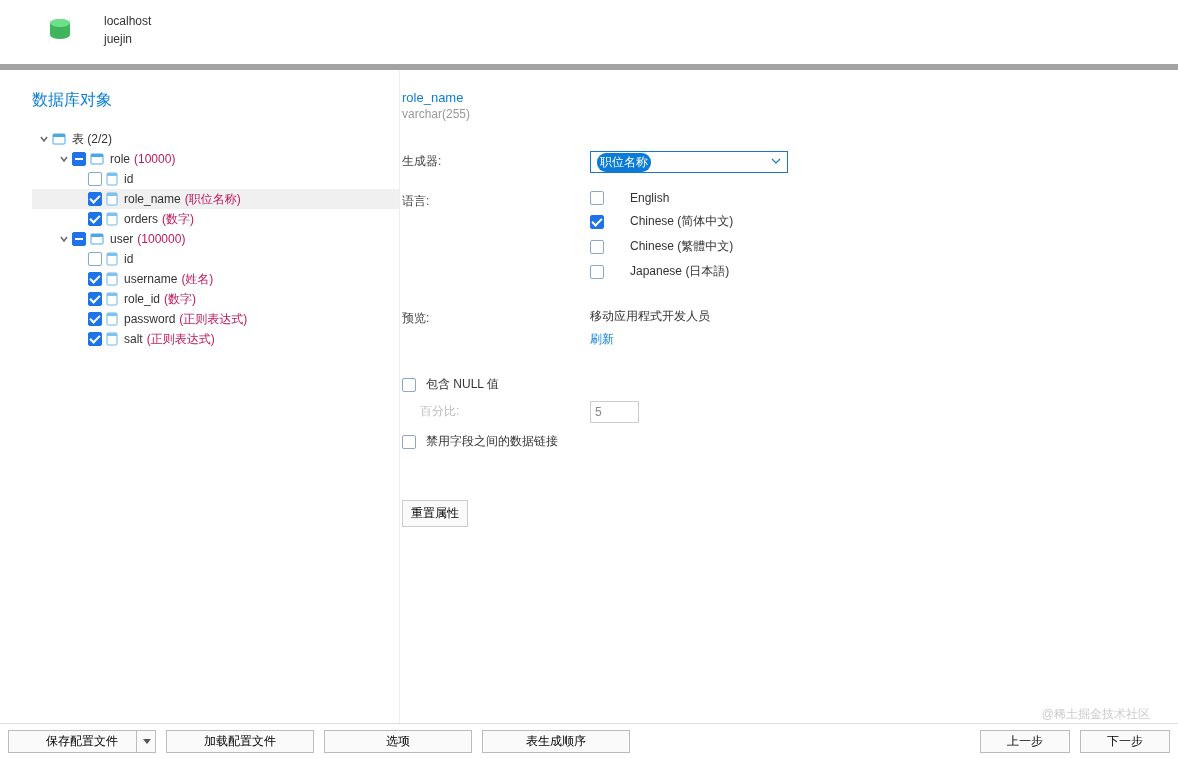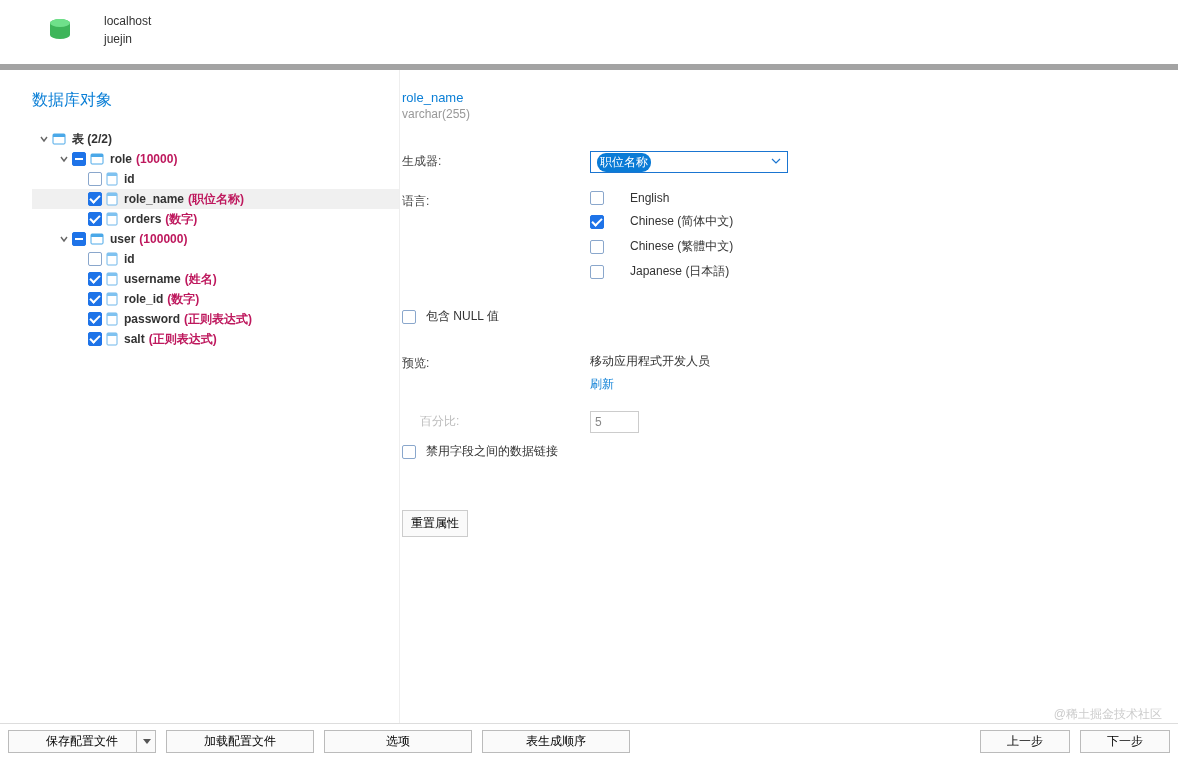--- a/index.html
+++ b/index.html
@@ -3,21 +3,21 @@
 <meta charset="utf-8">
 <style>
 * { box-sizing: border-box; margin: 0; padding: 0; font-family: "Microsoft YaHei", -apple-system, sans-serif; font-size: 12px; }
 body { background: #fff; color: #333; width: 1178px; height: 759px; display: flex; flex-direction: column; overflow: hidden; }
 .header { display: flex; align-items: center; padding: 12px 20px 16px 46px; border-bottom: 6px solid #a3a3a3; }
 .db-icon { width: 28px; height: 28px; margin-right: 30px; }
 .header-text { display: flex; flex-direction: column; line-height: 1.5; }
 .main { flex: 1; display: flex; overflow: hidden; }
 .left-panel { width: 400px; padding: 20px 0 0 32px; border-right: 1px solid #eee; }
 .section-title { color: #0b7fd6; font-size: 16px; margin-bottom: 18px; }
-.tree { margin-top: 8px; font-weight: bold; }
+.tree { margin-top: 8px; }
 .tree-row { display: flex; align-items: center; height: 20px; padding: 0; line-height: 20px; cursor: default; }
 .tree-row.selected { background: #f0f0f0; }
 .tree-row .label { color: #333; }
 .tree-row .suffix { color: #be185d; margin-left: 4px; }
 .chev { width: 12px; height: 12px; display: inline-flex; align-items: center; justify-content: center; margin-right: 2px; }
 .cb { width: 14px; height: 14px; border: 1px solid #8aa7cc; border-radius: 2px; display: inline-flex; align-items: center; justify-content: center; margin-right: 4px; position: relative; }
 .cb.checked { background: #1e73e8; border-color: #1e73e8; }
 .cb.checked::after { content: ""; position: absolute; left: 3px; top: 0px; width: 4px; height: 8px; border: solid #fff; border-width: 0 2px 2px 0; transform: rotate(45deg); }
 .cb.minus { background: #1e73e8; border-color: #1e73e8; }
 .cb.minus::after { content: ""; position: absolute; left: 2px; top: 5px; width: 8px; height: 2px; background: #fff; }
@@ -40,21 +40,21 @@
 .pct-label { color: #bbb; padding-left: 18px; }
 .reset-btn { border: 1px solid #ccc; background: #fafafa; padding: 4px 8px; cursor: pointer; }
 .footer { border-top: 1px solid #ddd; padding: 6px 8px; display: flex; align-items: center; gap: 10px; }
 .footer .spacer { flex: 1; }
 .btn { border: 1px solid #bbb; background: #fafafa; height: 23px; padding: 0 12px; cursor: pointer; display: inline-flex; align-items: center; justify-content: center; }
 .btn-split { width: 148px; position: relative; text-align: center; }
 .btn-split::after { content: ""; position: absolute; right: 0; top: 0; bottom: 0; width: 18px; border-left: 1px solid #bbb; }
 .btn-split .dd { position: absolute; right: 4px; top: 8px; width: 0; height: 0; border-left: 4px solid transparent; border-right: 4px solid transparent; border-top: 5px solid #555; }
 .btn-wide { width: 148px; }
 .btn-nav { width: 90px; }
-.watermark { position: absolute; right: 16px; bottom: 36px; color: #ccc; font-size: 12px; pointer-events: none; }
+.watermark { position: absolute; right: 28px; bottom: 36px; color: #ccc; font-size: 12px; pointer-events: none; }
 </style>
 </head>
 <body>
 
 <div class="header">
   <span class="db-icon">
     <svg width="28" height="28" viewBox="0 0 28 28">
       <ellipse cx="14" cy="7" rx="10" ry="4" fill="#4fc96a"></ellipse>
       <path d="M4 7 v12 a10 4 0 0 0 20 0 V7" fill="#3eb55a"></path>
       <ellipse cx="14" cy="7" rx="10" ry="4" fill="#6fe08a"></ellipse>
@@ -220,32 +220,32 @@
                 <span>Chinese (繁體中文)</span>
               </div>
               <div class="lang-item">
                 <span class="cb"></span>
                 <span>Japanese (日本語)</span>
               </div>
             </div>
         </div>
       </div>
 
+      <div class="form-row" style="margin-top:28px">
+        <div class="form-label">预览:</div>
+        <div class="form-ctrl">
+          <div>移动应用程式开发人员</div>
+          <span class="refresh-link">刷新</span>
+        </div>
+      </div>
+
       <div class="form-row" style="margin-top:28px; margin-bottom:8px">
         <div class="form-ctrl" style="display:flex;align-items:center;gap:6px">
           <span class="cb"></span>
           <span>包含 NULL 值</span>
-        </div>
-      </div>
-
-      <div class="form-row" style="margin-top:28px">
-        <div class="form-label">预览:</div>
-        <div class="form-ctrl">
-          <div>移动应用程式开发人员</div>
-          <span class="refresh-link">刷新</span>
         </div>
       </div>
       <div class="form-row" style="margin-bottom:10px">
         <div class="form-label pct-label">百分比:</div>
         <div class="form-ctrl">
           <input class="num-input" value="5" style="">
         </div>
       </div>
       <div class="form-row">
         <div class="form-ctrl" style="display:flex;align-items:center;gap:6px">

